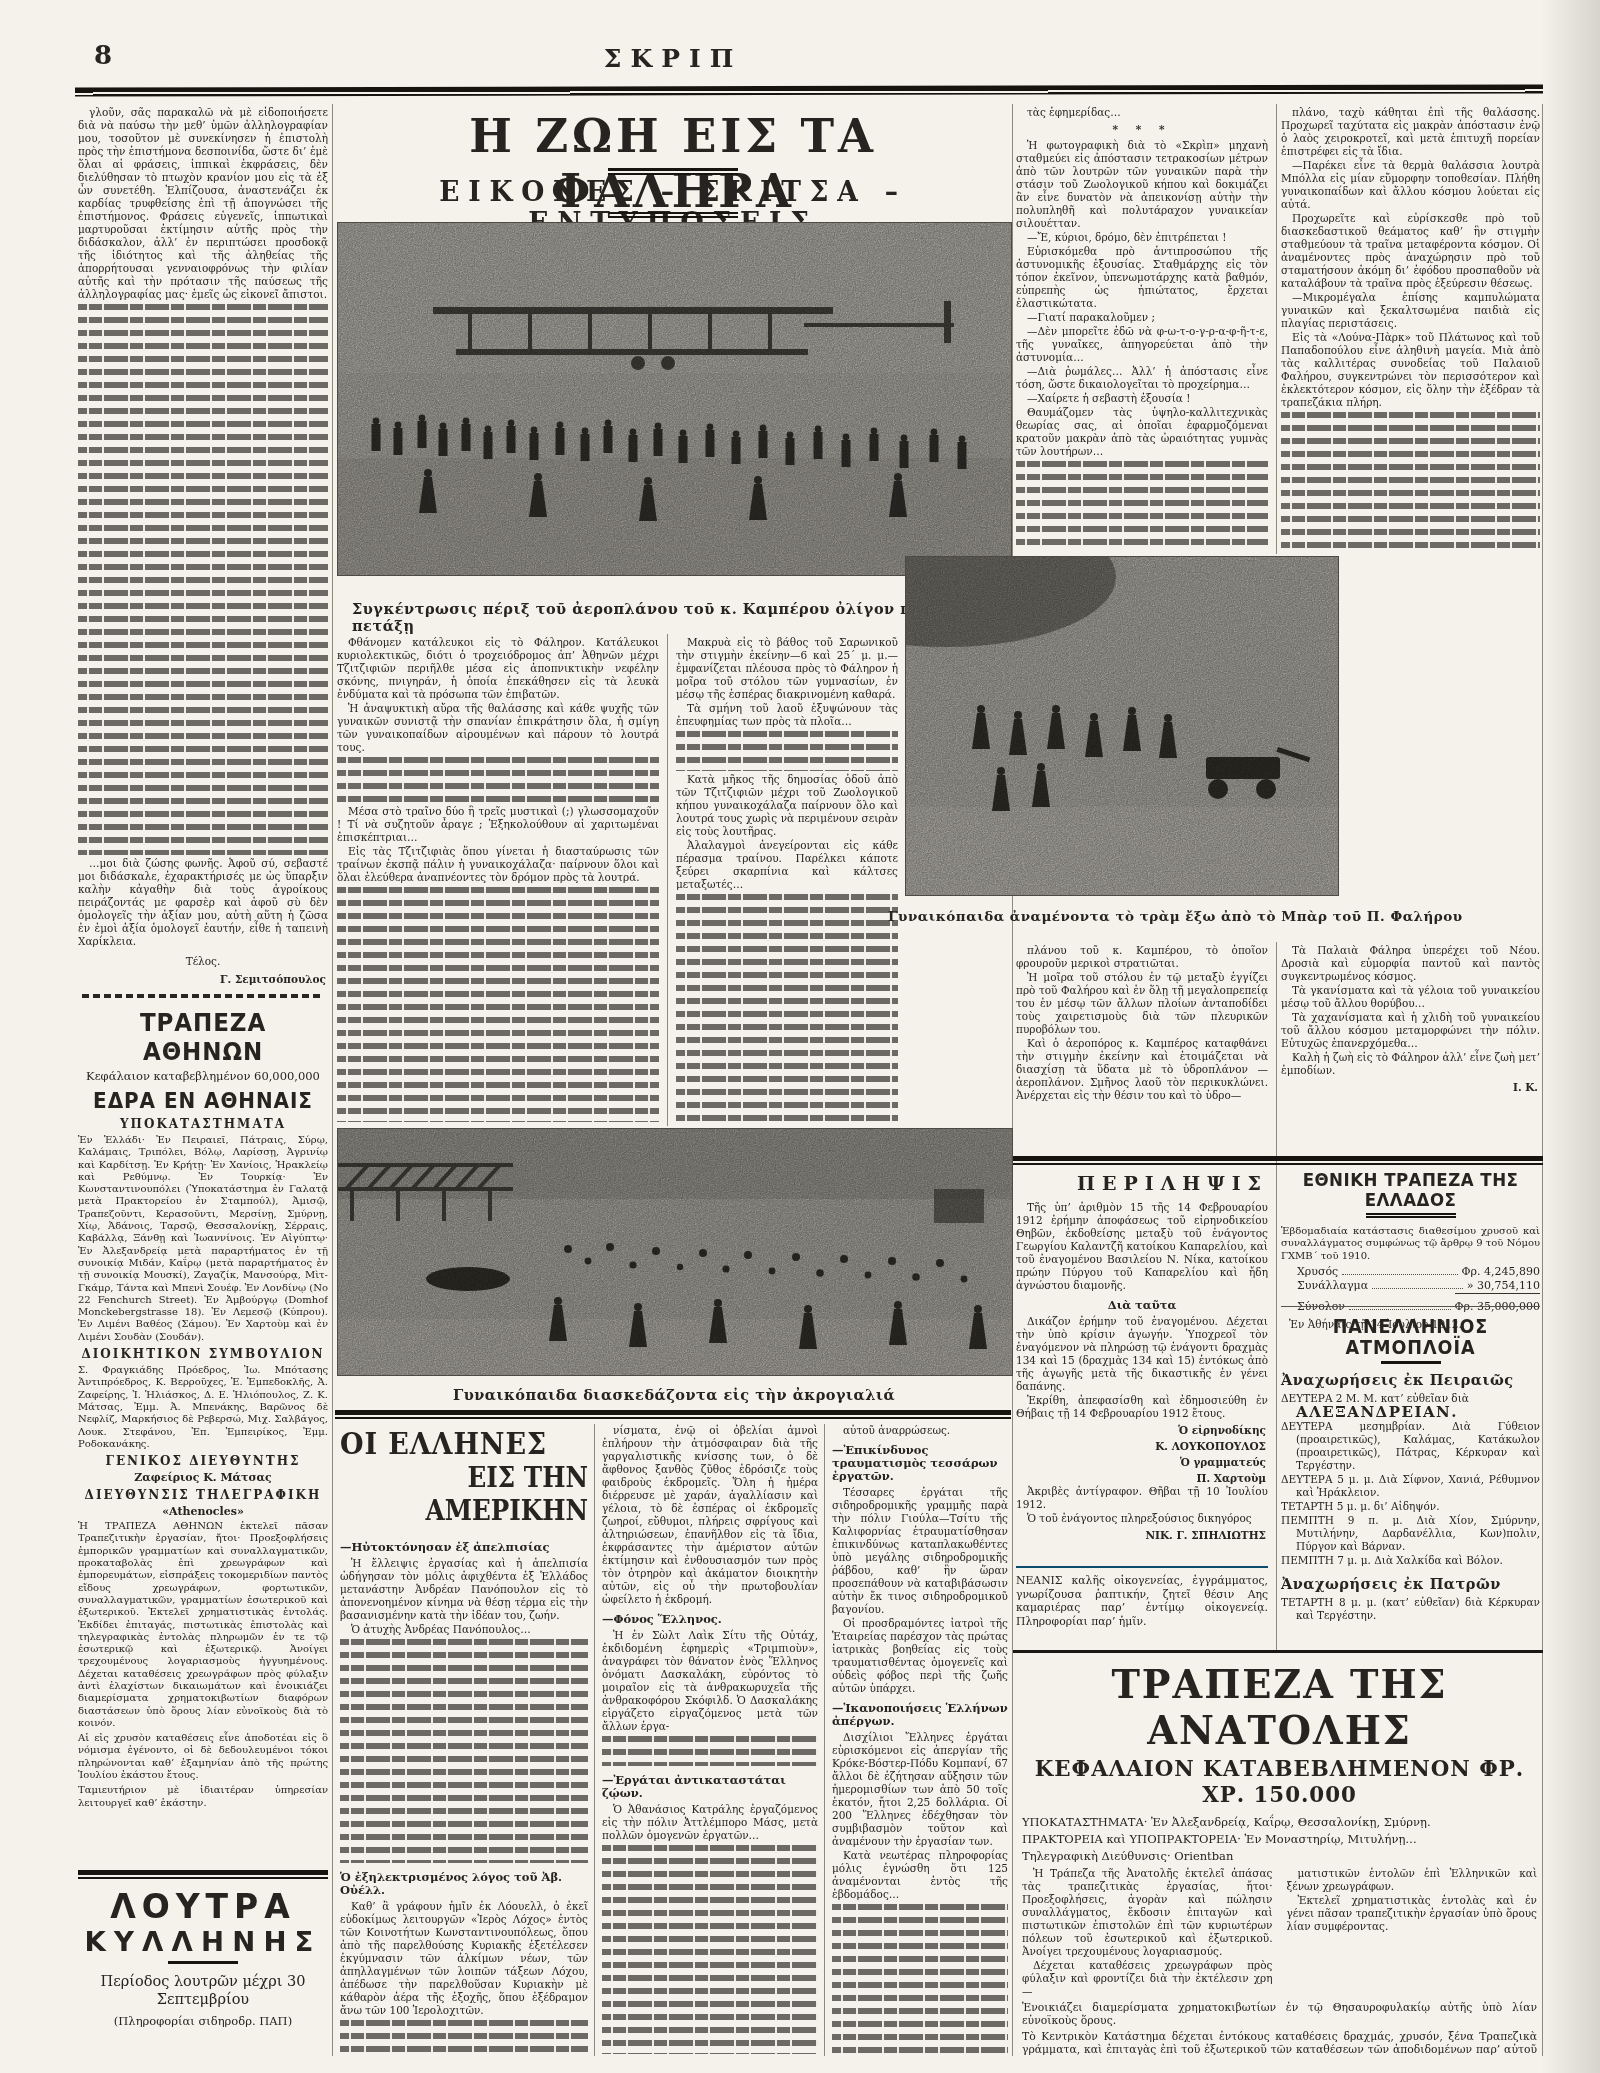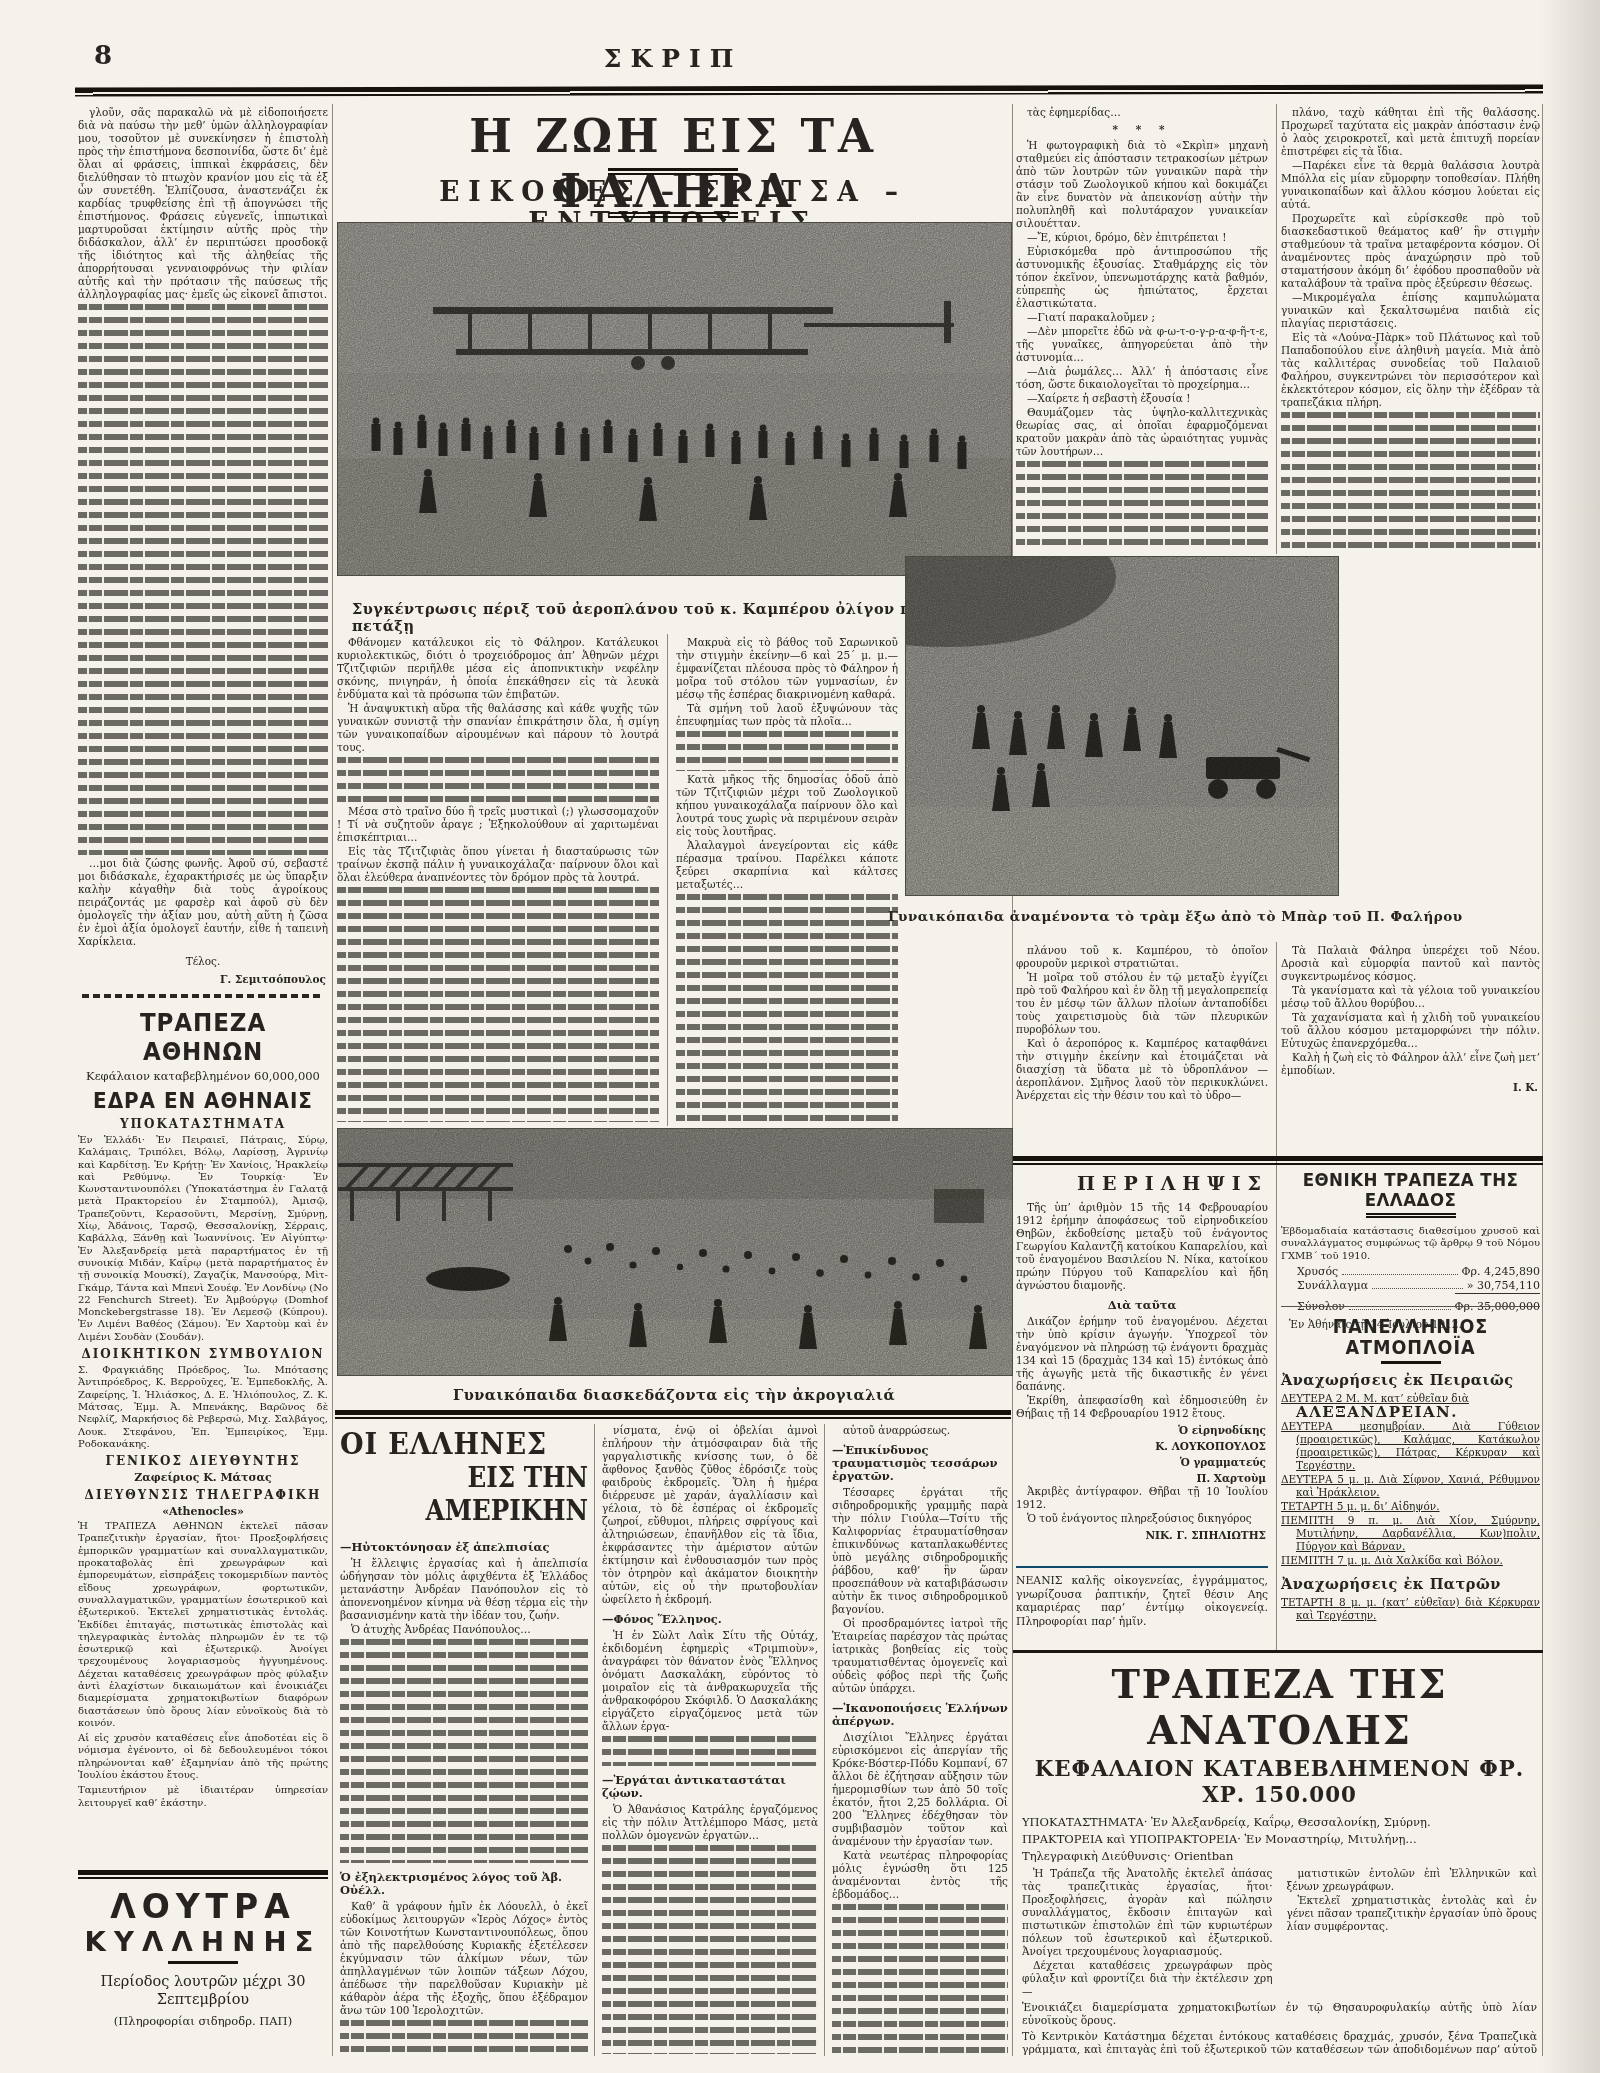--- a/index.html
+++ b/index.html
@@ -20,21 +20,21 @@
   .asterism{text-align:center;letter-spacing:7px;text-indent:0;margin:3px 0 !important;font-weight:bold;}
   .inkfill{background-image:
       repeating-linear-gradient(90deg, rgba(244,242,234,0) 0 9px, rgba(244,242,234,.95) 9px 11px,
         rgba(244,242,234,0) 11px 24px, rgba(244,242,234,.95) 24px 26px, rgba(244,242,234,0) 26px 41px),
       repeating-linear-gradient(180deg, rgba(38,35,31,.66) 0 6px, rgba(38,35,31,0) 6px 13px);}
   .inkfill.grow{flex:1 1 20px;min-height:12px;margin:2px 0;}
   .ledger{display:flex;font-size:11px;margin:1px 0 1px 16px;align-items:flex-end;}
   .ledger .dots{flex:1;border-bottom:1.5px dotted #55524a;margin:0 4px 3px;}
   .ledger .val{white-space:nowrap;}
   .ledger.total .val{border-top:1.2px solid #35322c;padding-top:6px;}
-  .sched{margin:0 0 2px;padding-left:15px;text-indent:-15px;text-align:justify;text-decoration:underline;}
+  .sched{margin:0 0 2px;padding-left:15px;text-indent:-15px;text-align:justify;}
   .sched-big{font-weight:bold;font-size:15px;letter-spacing:1.5px;margin:0 0 4px;padding-left:15px;}
   .dep-head{font-weight:bold;text-align:left;font-size:14.5px;margin:7px 0 4px !important;letter-spacing:.5px;}
 
   
   .abs{position:absolute;}
   .vrule{position:absolute;width:1px;background:#8d897d;}
   .hrule{position:absolute;background:#1b1813;}
   .hrule.thin{height:1px;background:#57534a;}
   .double-rule{position:absolute;height:9px;
       background:linear-gradient(180deg,#17140f 0 5px,rgba(0,0,0,0) 5px 7px,#17140f 7px 9px);}

